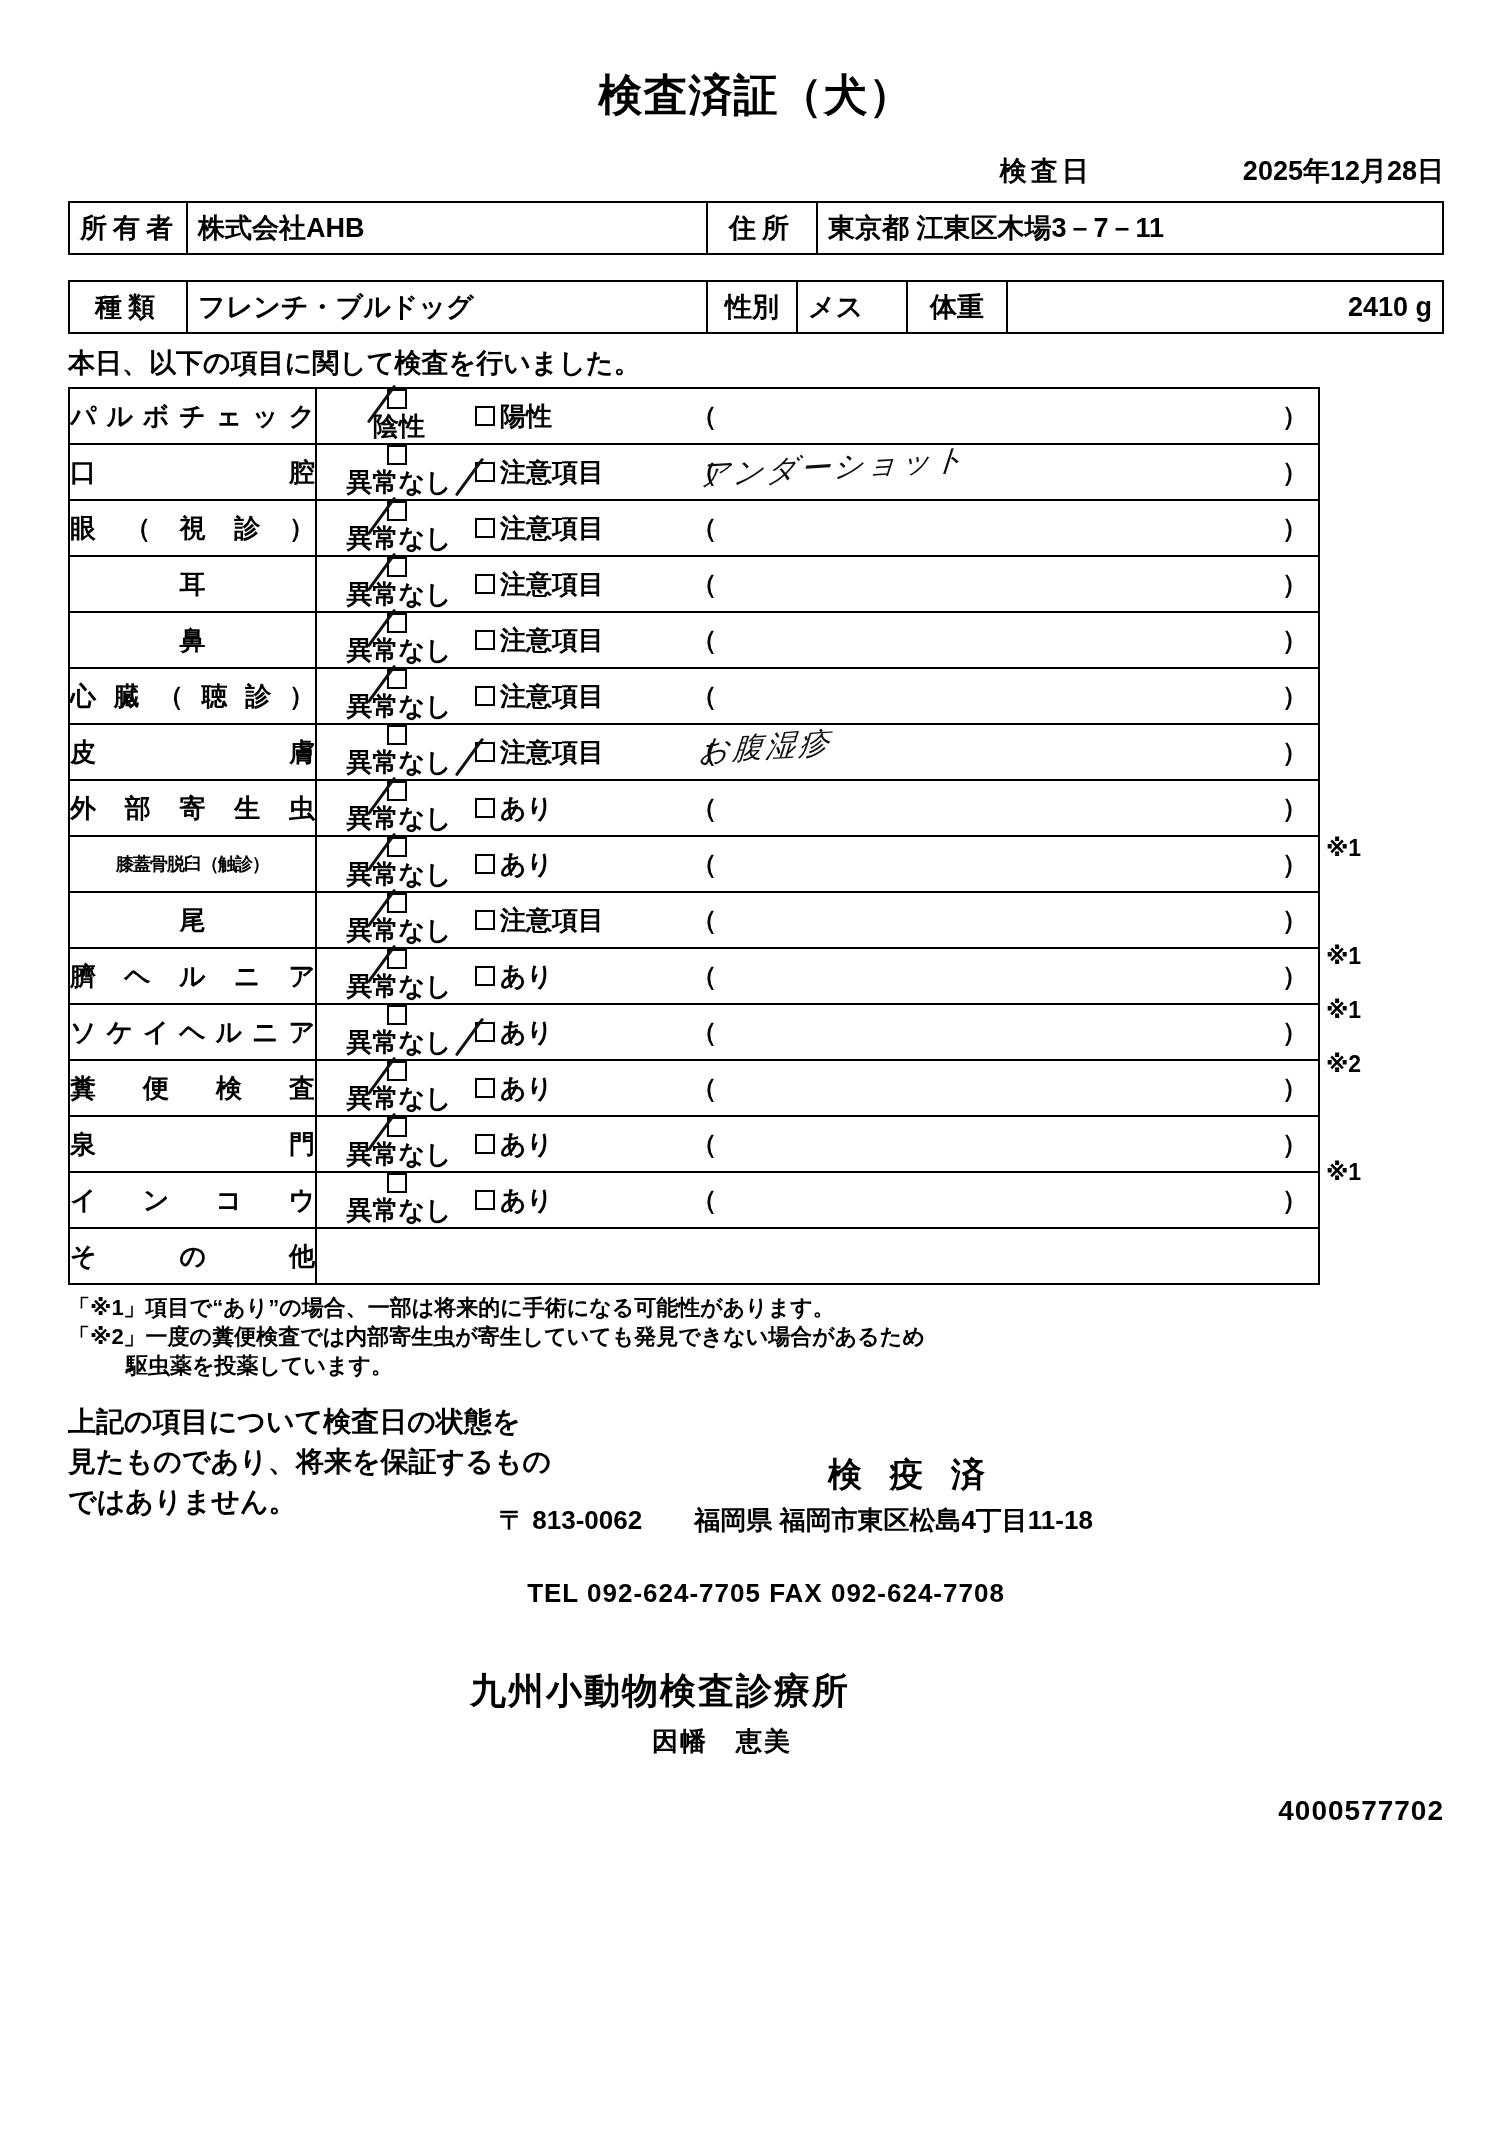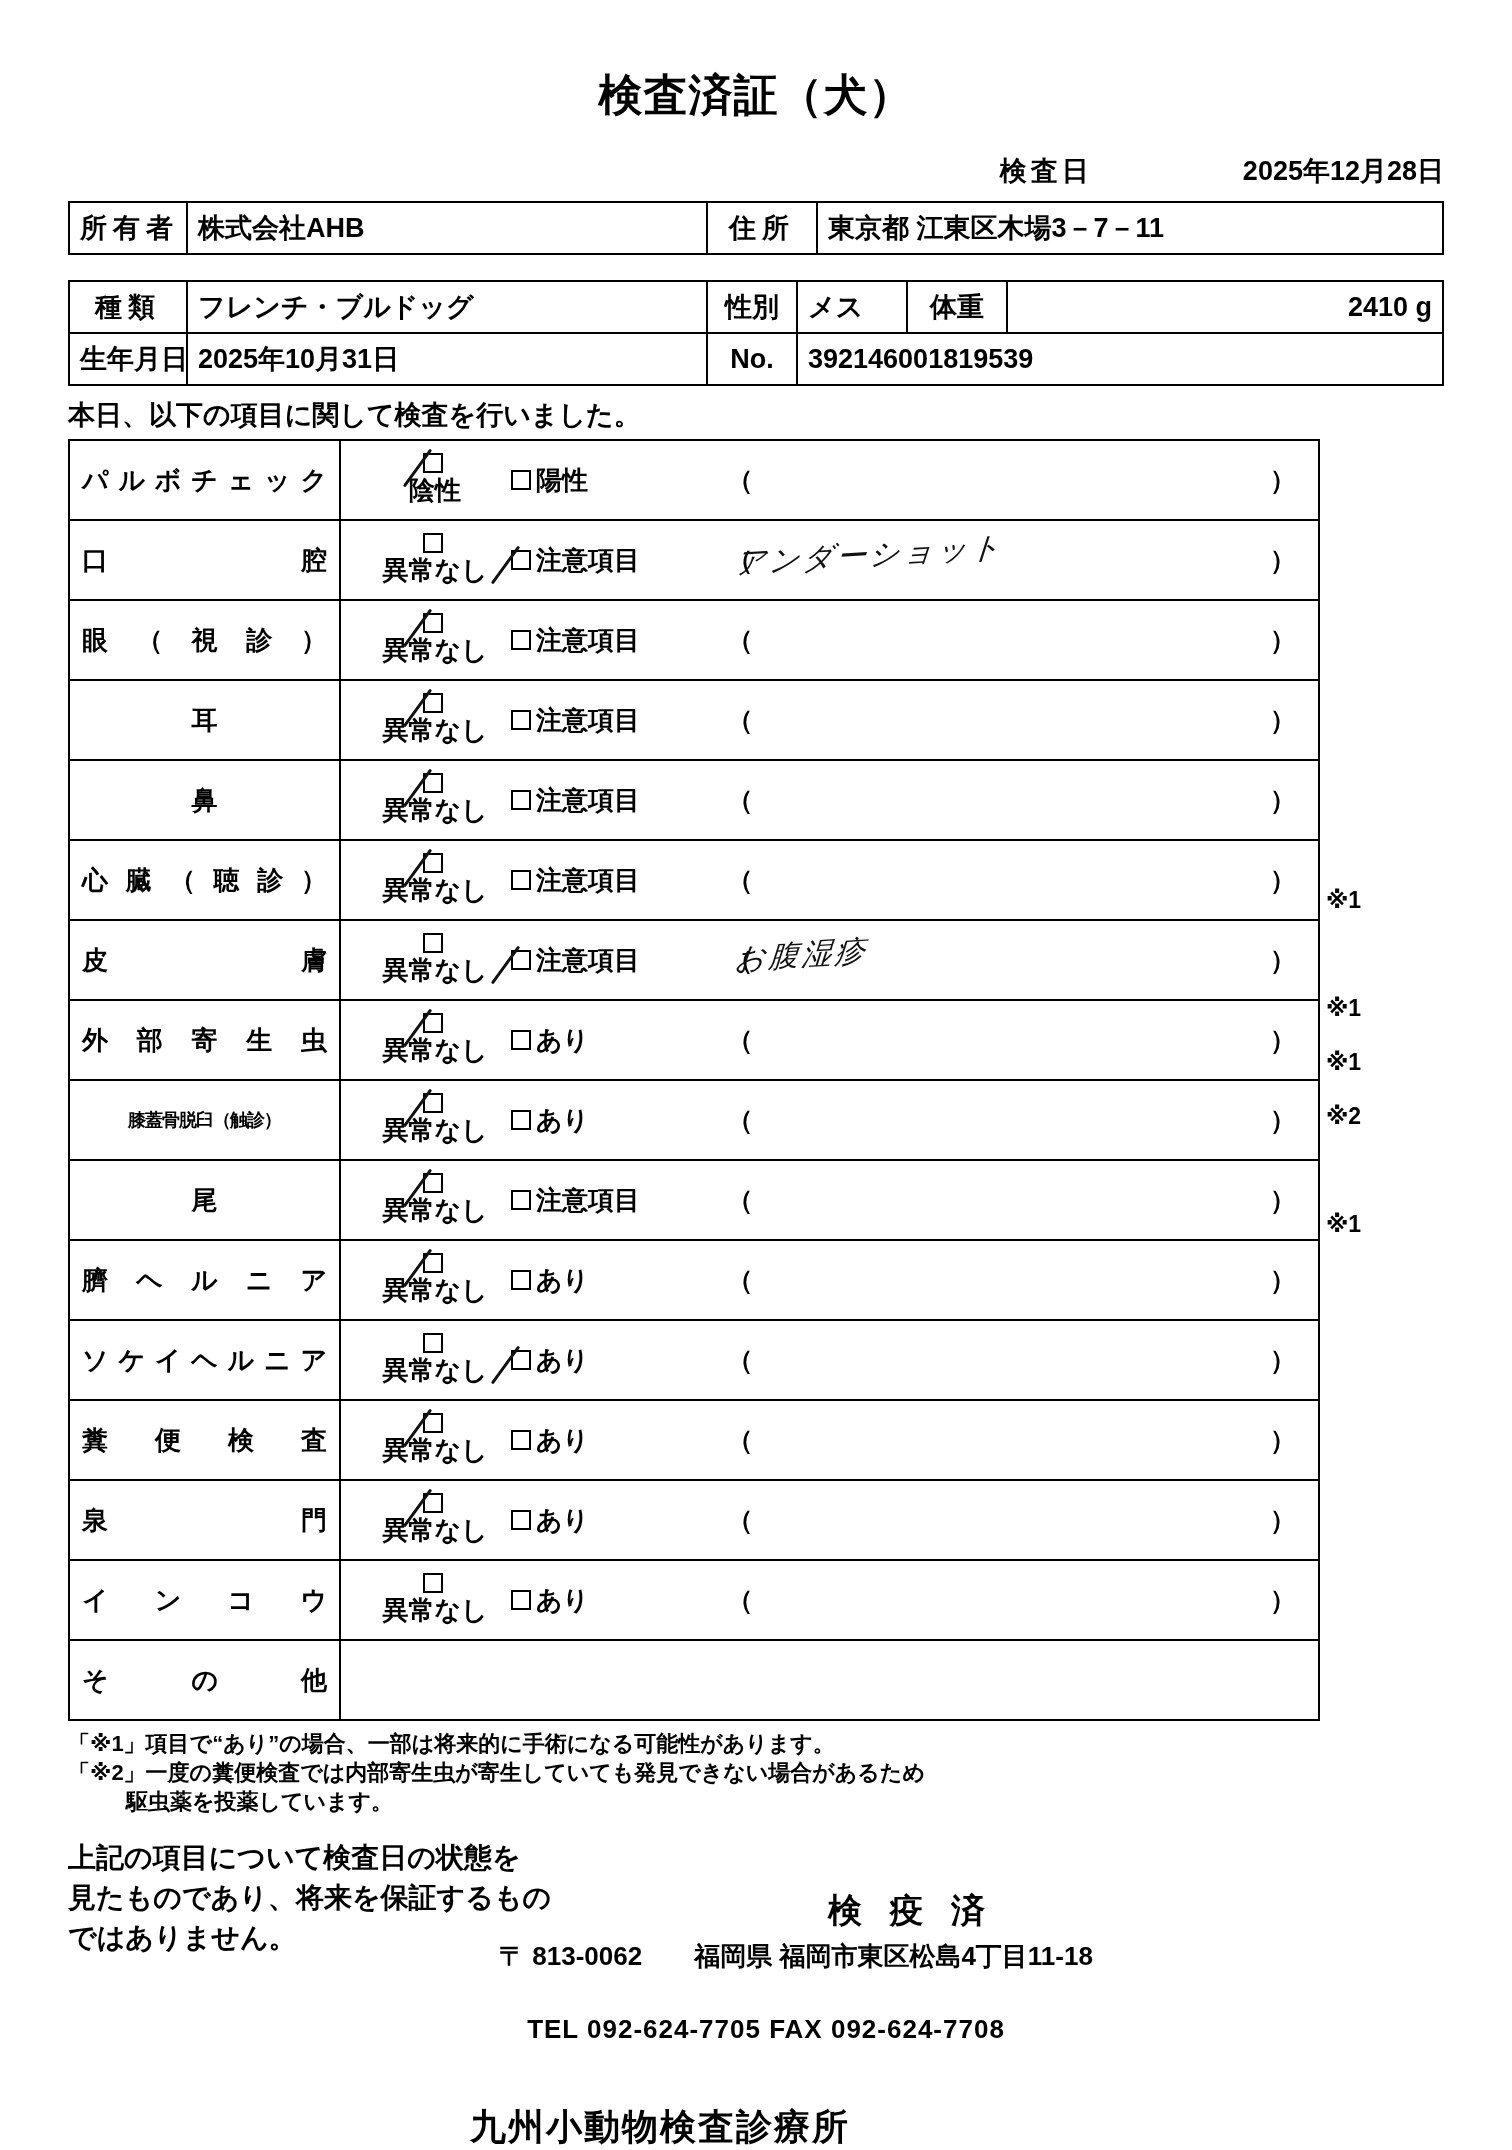--- a/index.html
+++ b/index.html
@@ -95,21 +95,21 @@
     border-collapse: collapse;
     width: 1252px;
     table-layout: fixed;
   }
   table.checks td {
     border: 2.5px solid #000;
     height: 54px;
     font-size: 26px;
     font-weight: bold;
     vertical-align: middle;
-    padding: 12px;
+    padding: 0;
     overflow: visible;
     position: relative;
     margin-left: 27px;
   }
   td.item-name {
     width: 245px;
     text-align: justify;
     text-align-last: justify;
     padding: 0 8px;
     white-space: nowrap;
@@ -297,26 +297,20 @@
       </colgroup>
       <tbody>
           <tr>
         <td class="lbl">種類</td>
         <td class="val">フレンチ・ブルドッグ</td>
         <td class="lbl-tight">性別</td>
         <td class="val">メス</td>
         <td class="lbl-tight">体重</td>
         <td class="val-right">2410  g</td>
       </tr>
-      <tr>
-        <td class="lbl-tight">生年月日</td>
-        <td class="val">2025年10月31日</td>
-        <td class="lbl-tight">No.</td>
-        <td class="val" colspan="3">392146001819539</td>
-      </tr>
     </tbody>
       </table>
   </div>
 
   <div class="statement">本日、以下の項目に関して検査を行いました。</div>
 
   <div class="check-wrap">
     <table class="checks">
       <tbody id="checklist-body">
           <tr>

